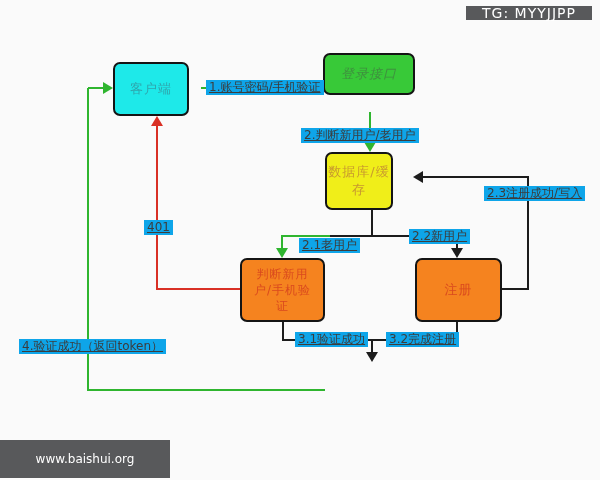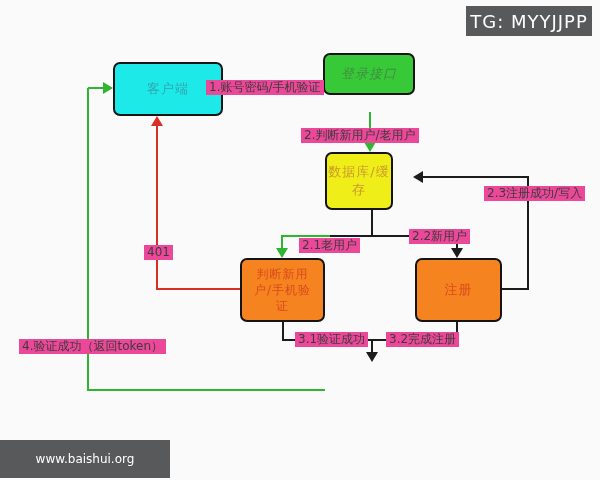--- a/index.html
+++ b/index.html
@@ -3,49 +3,49 @@
 <meta charset="utf-8">
 <style>
   html,body{margin:0;padding:0;}
   body{font-family:"DejaVu Sans","Liberation Sans",sans-serif;}
   #stage{position:relative;width:600px;height:480px;background:#fafafa;overflow:hidden;}
 
   
   .node{position:absolute;box-sizing:border-box;border:2px solid #141414;border-radius:7px;
         display:flex;align-items:center;justify-content:center;text-align:center;
         font-size:13px;letter-spacing:1px;z-index:2;line-height:1.35;word-break:break-all;}
-  .node-client{left:113px;top:62px;width:110px;height:54px;background:#1ee9e9;color:#2fa6ad;}
+  .node-client{left:113px;top:62px;width:76px;height:54px;background:#1ee9e9;color:#2fa6ad;}
   .node-login{left:323px;top:53px;width:92px;height:42px;background:#38c938;color:#3f8f3f;font-style:italic;}
   .node-db{left:325px;top:152px;width:68px;height:58px;background:#f0ee19;color:#c8992f;}
   .node-verify{left:240px;top:258px;width:85px;height:64px;background:#f5831f;color:#da4a1e;font-size:12px;padding:0 8px;}
   .node-register{left:415px;top:258px;width:87px;height:64px;background:#f5831f;color:#da4a1e;}
   .node-token{left:325px;top:362px;width:90px;height:58px;background:#2ba9e8;color:#1b74c4;font-size:14px;border-color:#10263a;}
 
   
   .badge{position:absolute;background:#58595b;color:#fff;display:flex;align-items:center;justify-content:center;z-index:5;}
-  .badge-tg{left:466px;top:6px;width:126px;height:30px;font-size:18px;letter-spacing:1px;}
+  .badge-tg{left:466px;top:6px;width:126px;height:14px;font-size:14px;letter-spacing:1px;}
   .badge-site{left:0;top:440px;width:170px;height:38px;font-size:12px;}
 
   
   .ln{position:absolute;z-index:1;}
   .g{background:#2fb52f;}
   .r{background:#d93025;}
   .k{background:#1c1c1c;}
 
   
   .ah{position:absolute;width:0;height:0;z-index:2;}
   .ah-right-g{border-top:6px solid transparent;border-bottom:6px solid transparent;border-left:10px solid #2fb52f;}
   .ah-down-g{border-left:6px solid transparent;border-right:6px solid transparent;border-top:10px solid #2fb52f;}
   .ah-down-k{border-left:6px solid transparent;border-right:6px solid transparent;border-top:10px solid #1c1c1c;}
   .ah-left-k{border-top:6px solid transparent;border-bottom:6px solid transparent;border-right:10px solid #1c1c1c;}
   .ah-up-r{border-left:6px solid transparent;border-right:6px solid transparent;border-bottom:10px solid #d93025;}
 
   
-  .elabel{position:absolute;font-size:12px;color:#3c3c3c;background:#ec4899;padding:0 3px;
-          white-space:nowrap;z-index:3;line-height:15px;}
+  .elabel{position:absolute;font-size:12px;color:#3c3c3c;background:#0ea5e9;padding:0 3px;
+          white-space:nowrap;z-index:3;line-height:15px;text-decoration:underline;}
 </style>
 </head>
 <body>
 
 <div id="stage">
 
   <div class="badge badge-tg">TG: MYYJJPP</div>
   <div class="badge badge-site">www.baishui.org</div>
 
   <div class="ln g" style="left:201px;top:87px;width:122px;height:2px;"></div>
@@ -80,21 +80,21 @@
   <div class="elabel" style="left:295px;top:332px;">3.1验证成功</div>
   <div class="ln k" style="left:456px;top:322px;width:2px;height:19px;"></div>
   <div class="ln k" style="left:373px;top:339px;width:85px;height:2px;"></div>
   <div class="elabel" style="left:386px;top:332px;">3.2完成注册</div>
   <div class="ln k" style="left:371px;top:341px;width:2px;height:13px;"></div>
   <div class="ah ah-down-k" style="left:366px;top:352px;"></div>
 
   <div class="ln r" style="left:157px;top:288px;width:83px;height:2px;"></div>
   <div class="ln r" style="left:156px;top:125px;width:2px;height:165px;"></div>
   <div class="ah ah-up-r" style="left:151px;top:116px;"></div>
-  <div class="elabel" style="left:144px;top:245px;">401</div>
+  <div class="elabel" style="left:144px;top:220px;">401</div>
 
   <div class="ln g" style="left:88px;top:389px;width:237px;height:2px;"></div>
   <div class="ln g" style="left:87px;top:88px;width:2px;height:303px;"></div>
   <div class="ln g" style="left:88px;top:87px;width:18px;height:2px;"></div>
   <div class="ah ah-right-g" style="left:103px;top:82px;"></div>
   <div class="elabel" style="left:19px;top:339px;">4.验证成功（返回token）</div>
 
   <div class="node node-client">客户端</div>
   <div class="node node-login">登录接口</div>
   <div class="node node-db">数据库/缓存</div>

